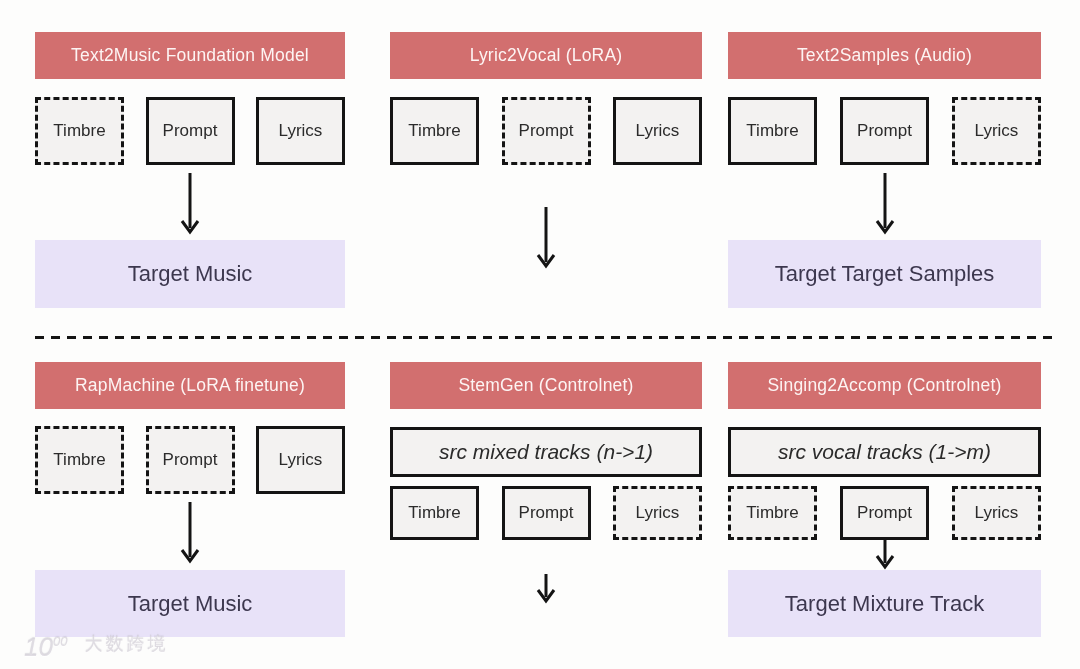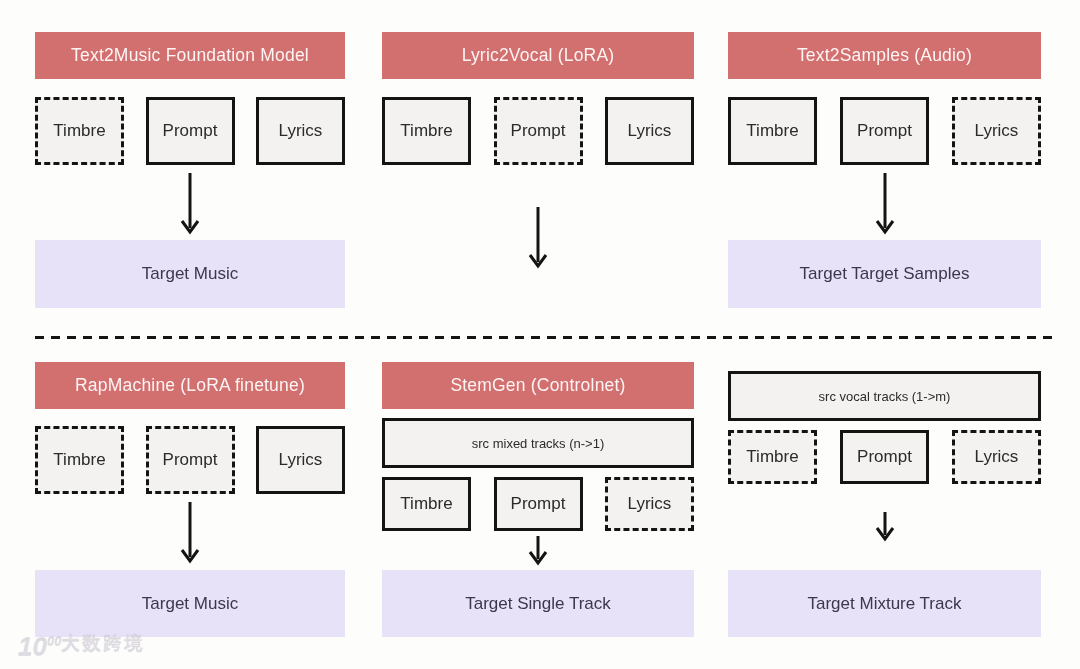--- a/index.html
+++ b/index.html
@@ -24,21 +24,21 @@
     background:var(--page-bg);
     overflow:hidden;
     padding-left:32px;
   }
   .panel{
     position:absolute;
     display:flex;flex-direction:column;
     box-sizing:border-box;
   }
   .c1{left:35px;width:310px}
-  .c2{left:382px;width:312px}
+  .c2{left:390px;width:312px}
   .c3{left:728px;width:313px}
   .r1{top:32px;height:276px}
   .r2{top:362px;height:275px}
 
   .panel-header{
     height:47px;flex:0 0 47px;
     background:var(--header-bg);
     color:var(--header-text);
     display:flex;align-items:center;justify-content:center;
     font-size:17.5px;letter-spacing:0.2px;
@@ -56,55 +56,56 @@
     background:var(--box-bg);
     color:var(--box-text);
     display:flex;align-items:center;justify-content:center;
     font-size:17px;
     box-sizing:border-box;
   }
   .box.solid{border:3px solid var(--stroke);}
   .box.dashed{border:3px dashed var(--stroke);}
 
   .src{
-    margin-top:9px;height:50px;flex:0 0 50px;
+    margin-top:18px;height:50px;flex:0 0 50px;
     border:3px solid var(--stroke);
     background:var(--box-bg);
     color:var(--box-text);
     display:flex;align-items:center;justify-content:center;
-    font-size:13px;
-    box-sizing:border-box;
+    font-size:21px;
+    box-sizing:border-box;
+    font-style:italic;
   }
   .arrow{
     flex:1 1 auto;
     display:flex;align-items:center;justify-content:center;
   }
   .arrow svg line,.arrow svg polyline{
     stroke:var(--stroke);stroke-width:3;fill:none;
   }
   .target{
     height:68px;flex:0 0 68px;
     background:var(--target-bg);
     color:var(--target-text);
     display:flex;align-items:center;justify-content:center;
-    font-size:17px;
+    font-size:22px;
   }
   .r2 .target{height:67px;flex:0 0 67px;}
 
   .divider{
     position:absolute;left:35px;top:336px;
     width:1022px;height:3px;
     background:repeating-linear-gradient(90deg,var(--stroke) 0 9px,transparent 9px 16px);
   }
   .watermark{
-    position:absolute;left:18px;top:634px;
-    display:flex;align-items:flex-start;gap:0;
+    position:absolute;left:24px;top:634px;
+    display:flex;align-items:flex-start;gap:17px;
     color:var(--watermark-color);
     text-shadow:0 1px 1px rgba(255,255,255,0.9), 0 -1px 1px rgba(170,166,178,0.35);
-    font-weight:bold;
+    font-weight:normal;
     user-select:none;
   }
   .wm-logo{font-size:26px;font-style:italic;line-height:1;}
   .wm-logo sup{font-size:13px;}
   .wm-text{font-size:18px;letter-spacing:3px;line-height:1.2;}
 </style>
 </head>
 <body>
 
 <div class="canvas">
@@ -181,24 +182,24 @@
       <div class="box solid">Timbre</div>
       <div class="box solid">Prompt</div>
       <div class="box dashed">Lyrics</div>
     </div>
     <div class="arrow">
       <svg width="24" height="30" viewBox="0 0 24 30">
           <line x1="12" y1="0" x2="12" y2="23"></line>
           <polyline points="4,16 12,27 20,16"></polyline>
         </svg>
     </div>
-    <div class="target">Target Single Track</div>
   </section>
 
   <section class="panel with-src c3 r2">
+    <header class="panel-header">Singing2Accomp (Controlnet)</header>
     <div class="src">src vocal tracks (1-&gt;m)</div>
     <div class="boxes">
       <div class="box dashed">Timbre</div>
       <div class="box solid">Prompt</div>
       <div class="box dashed">Lyrics</div>
     </div>
     <div class="arrow">
       <svg width="24" height="30" viewBox="0 0 24 30">
           <line x1="12" y1="0" x2="12" y2="23"></line>
           <polyline points="4,16 12,27 20,16"></polyline>

